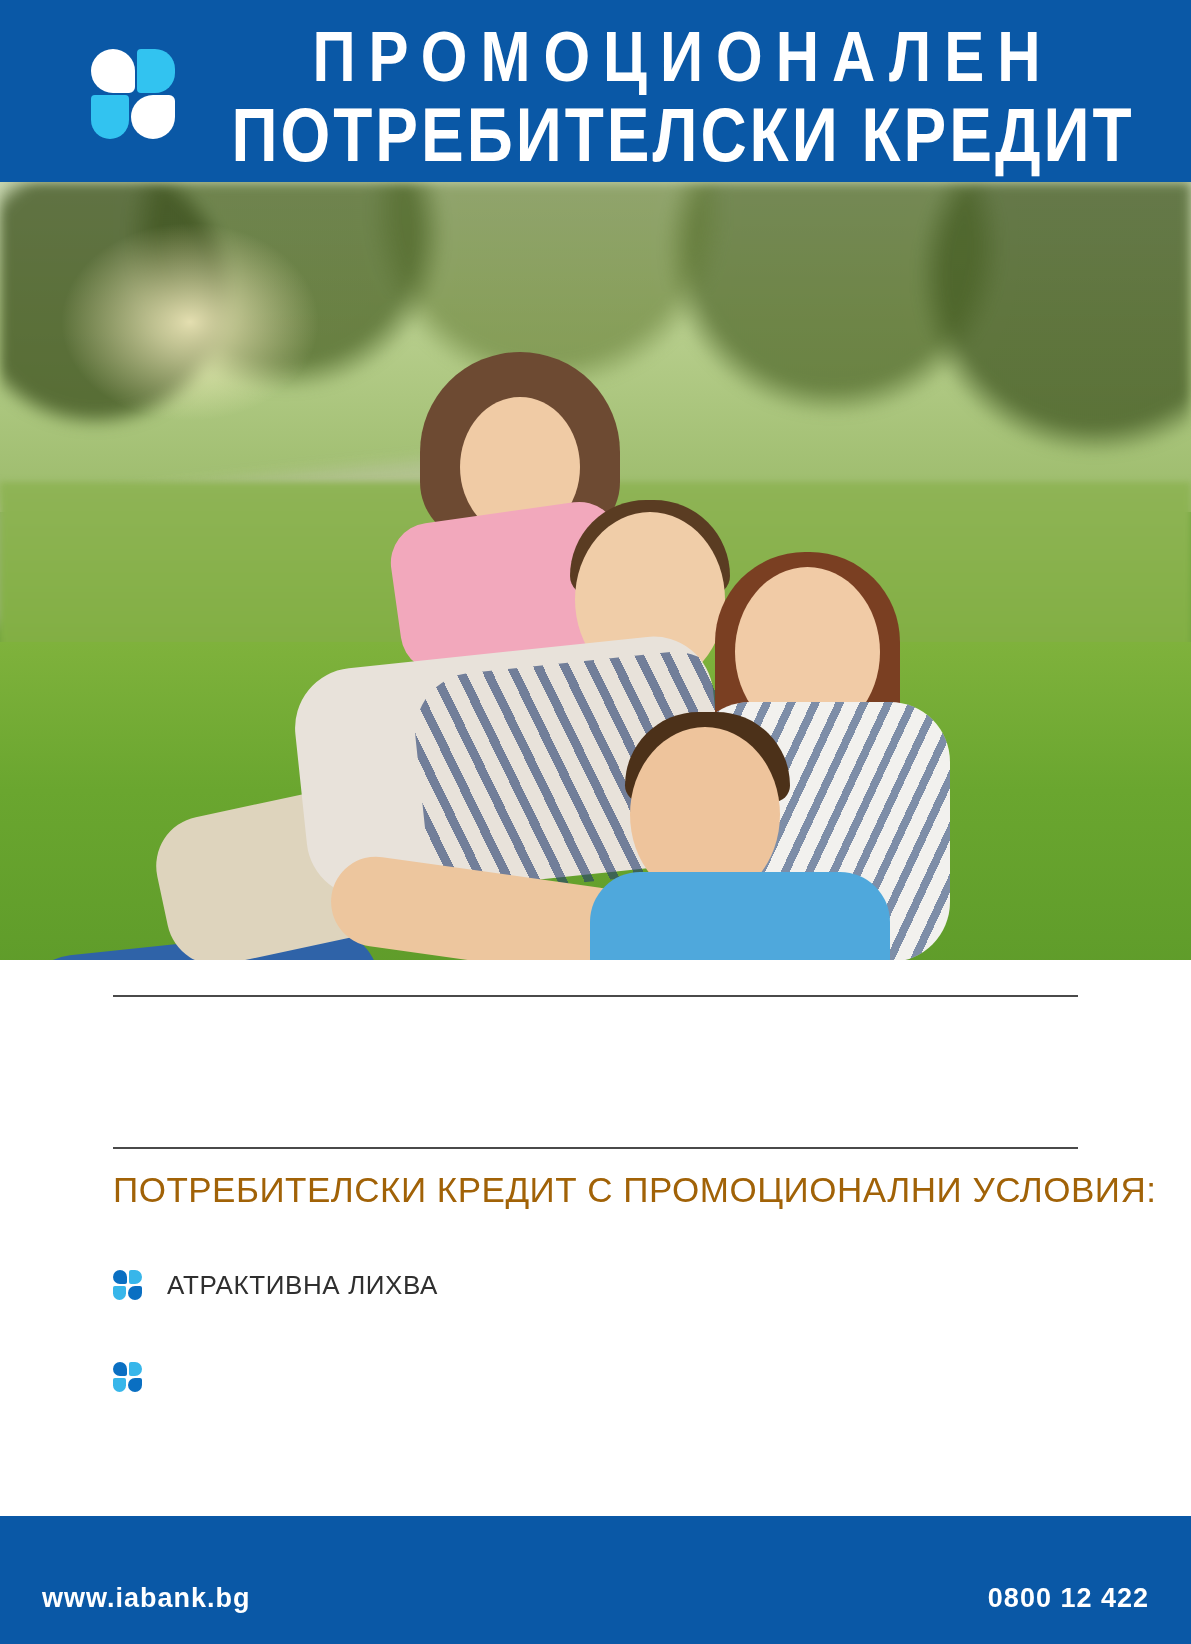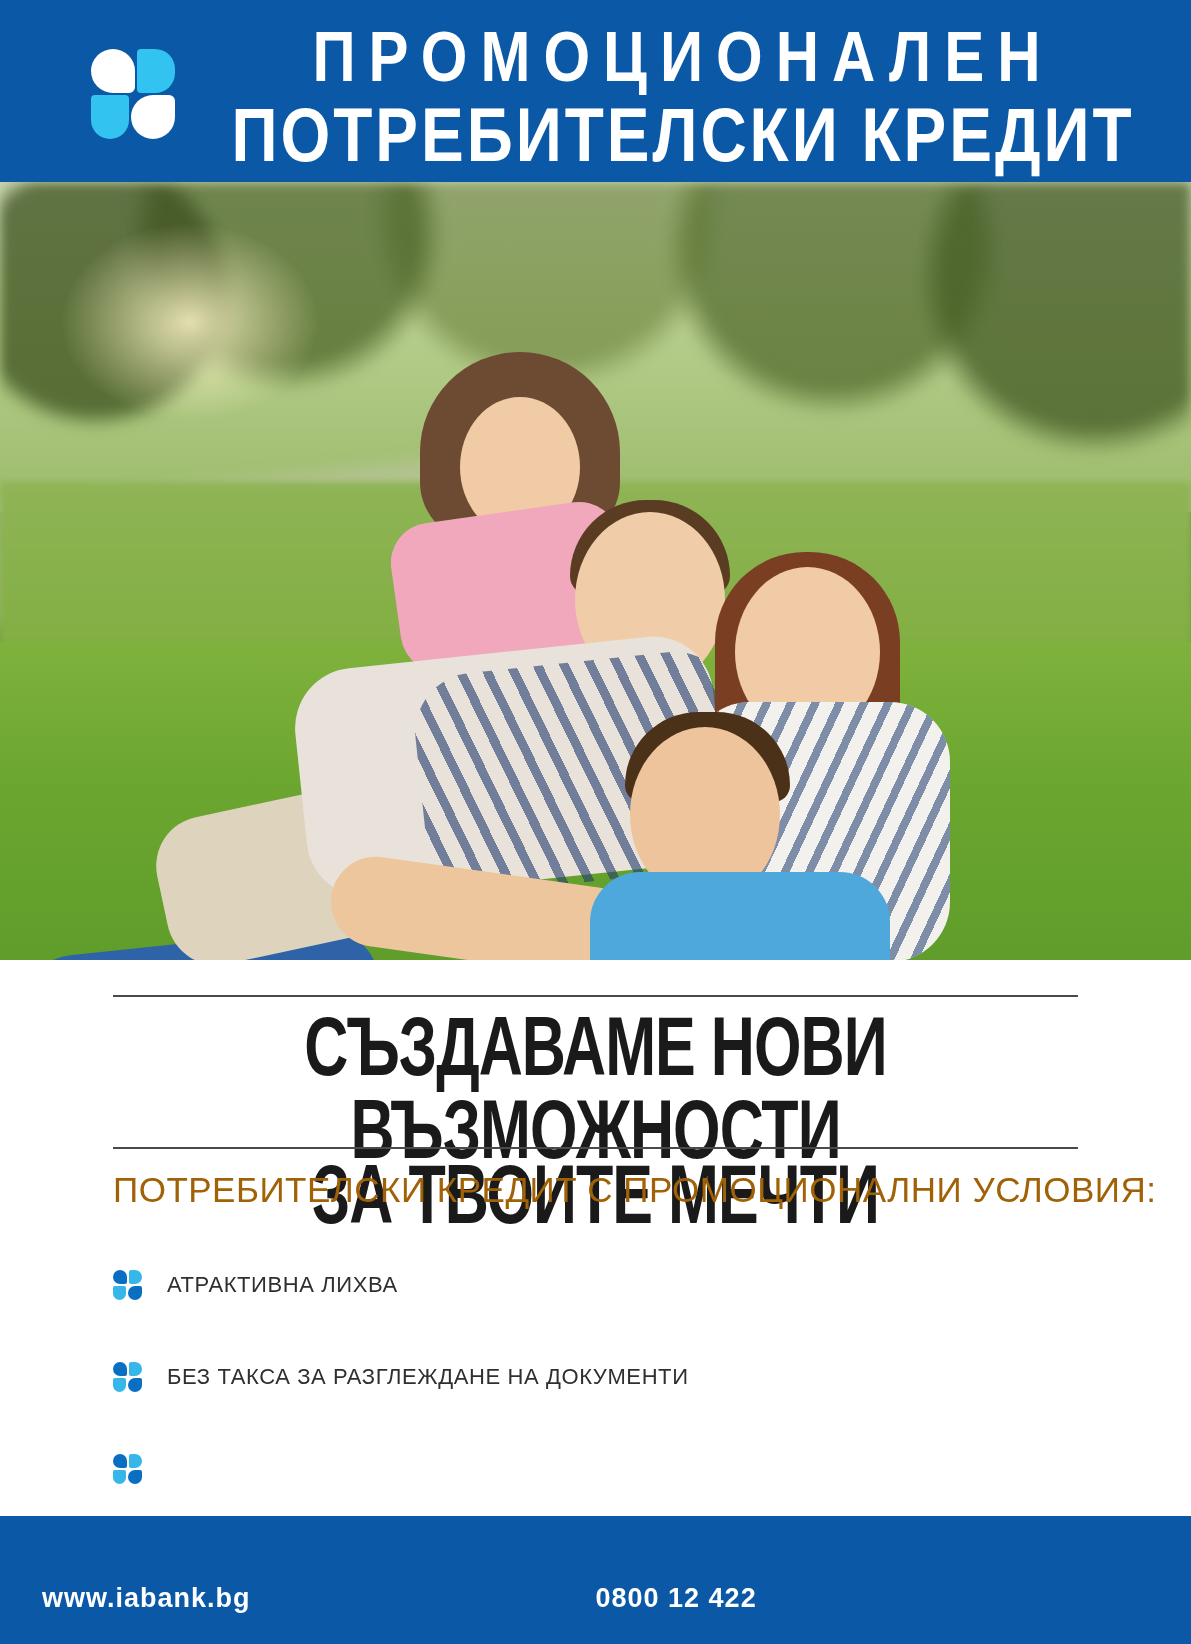--- a/index.html
+++ b/index.html
@@ -238,21 +238,21 @@
   }
   .bullet-icon i {
     position: absolute;
     display: block;
   }
   .bullet-icon .a { left: 0; top: 0; width: 14px; height: 14px; background: #0a6fc2; border-radius: 7px 7px 2px 7px; }
   .bullet-icon .b { left: 16px; top: 0; width: 13px; height: 14px; background: #37b6ea; border-radius: 2px 7px 7px 2px; }
   .bullet-icon .c { left: 0; top: 16px; width: 13px; height: 14px; background: #37b6ea; border-radius: 2px 2px 7px 7px; }
   .bullet-icon .d { left: 15px; top: 16px; width: 14px; height: 14px; background: #0a6fc2; border-radius: 7px 2px 7px 7px; }
   .bullet-text {
-    font-size: 22px;
+    font-size: 26px;
     color: #2f2f2f;
     letter-spacing: 0.6px;
     white-space: nowrap;
   }
 
   
   .footer {
     position: absolute;
     left: 0;
     top: 1516px;
@@ -266,21 +266,21 @@
   }
   .footer .item {
     color: #ffffff;
     font-size: 27px;
     font-weight: bold;
     letter-spacing: 1px;
     white-space: nowrap;
   }
   .footer .left { flex: 1 1 0; text-align: left; }
   .footer .center { flex: 1 1 0; text-align: center; }
-  .footer .right { flex: 1 1 0; }
+  .footer .right { flex: 1 1 0; text-align: right; }
 </style>
 </head>
 <body>
 
 <div class="header">
   <div class="logo-mark">
     <span class="sq p1"></span>
     <span class="sq p2"></span>
     <span class="sq p3"></span>
     <span class="sq p4"></span>
@@ -315,24 +315,20 @@
   <div class="fig arm"></div>
   <div class="fig boy-hair"></div>
   <div class="fig boy-head"></div>
   <div class="fig boy-body"></div>
 
 </div>
 
 <div class="content">
   <div class="rule top"></div>
 
-  <div class="headline">
-    <span class="l1">СЪЗДАВАМЕ НОВИ ВЪЗМОЖНОСТИ</span>
-    <span class="l2">ЗА ТВОИТЕ МЕЧТИ</span>
-  </div>
 
   <div class="rule bottom"></div>
 
   <div class="subhead">ПОТРЕБИТЕЛСКИ КРЕДИТ С ПРОМОЦИОНАЛНИ УСЛОВИЯ:</div>
 
   <div class="bullets">
     <div class="bullet">
       <span class="bullet-icon">
         <i class="a"></i>
           <i class="b"></i>
@@ -341,29 +337,20 @@
       </span>
       <span class="bullet-text">АТРАКТИВНА ЛИХВА</span>
     </div>
     <div class="bullet">
       <span class="bullet-icon">
         <i class="a"></i>
           <i class="b"></i>
           <i class="c"></i>
           <i class="d"></i>
       </span>
-      <span class="bullet-text">БЕЗ ТАКСА ЗА РАЗГЛЕЖДАНЕ НА ДОКУМЕНТИ</span>
-    </div>
-    <div class="bullet">
-      <span class="bullet-icon">
-        <i class="a"></i>
-          <i class="b"></i>
-          <i class="c"></i>
-          <i class="d"></i>
-      </span>
     </div>
   </div>
 </div>
 
 <div class="footer">
   <div class="item left">www.iabank.bg</div>
   <div class="item right">0800 12 422</div>
 </div>
 
 </body></html>

